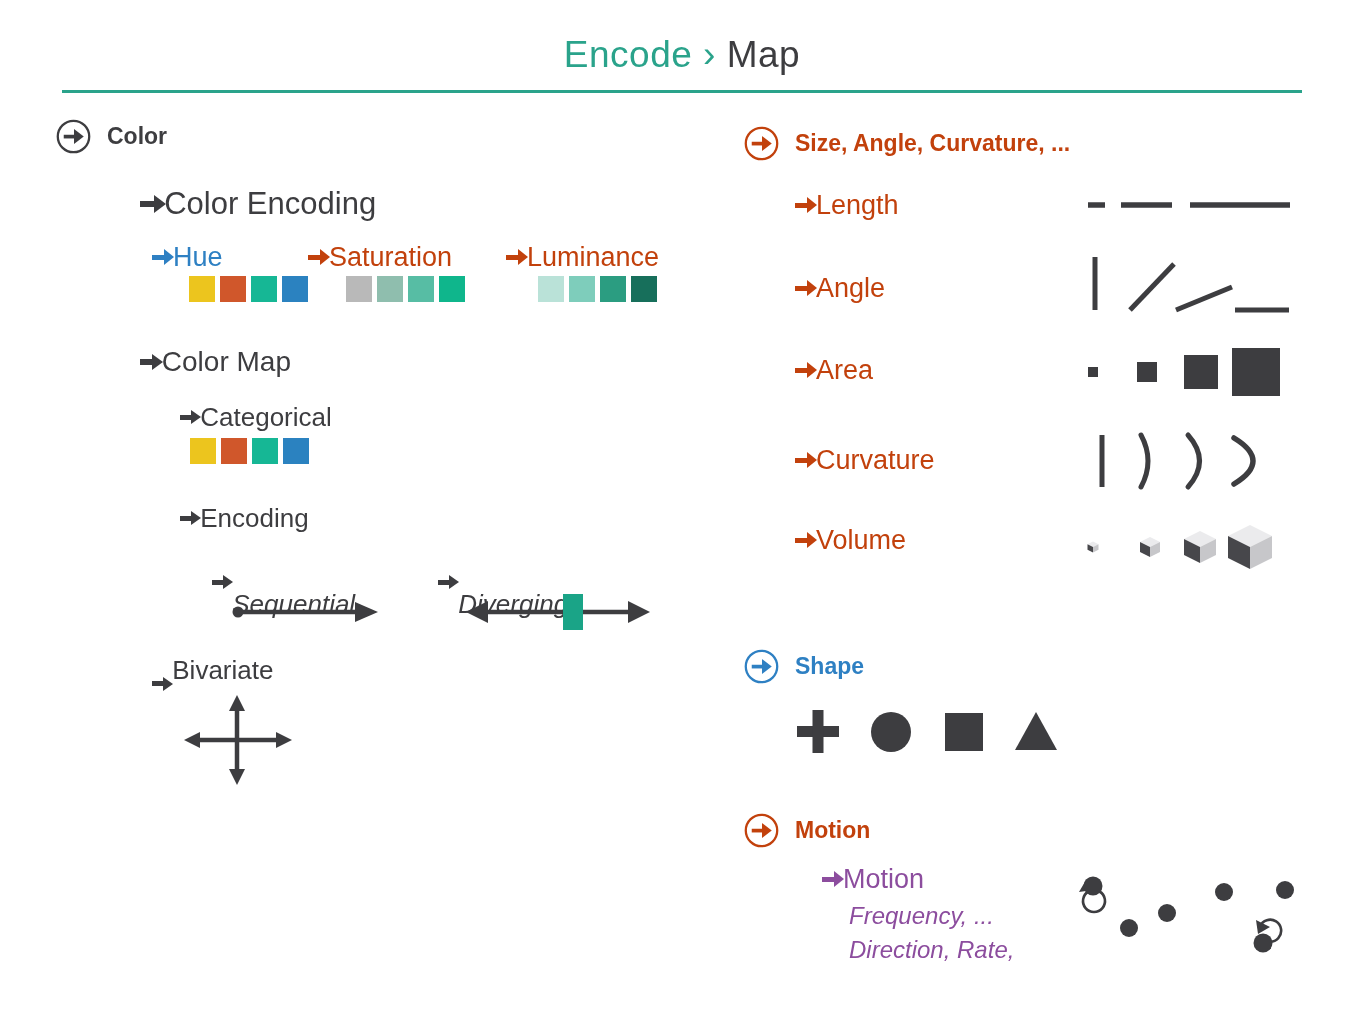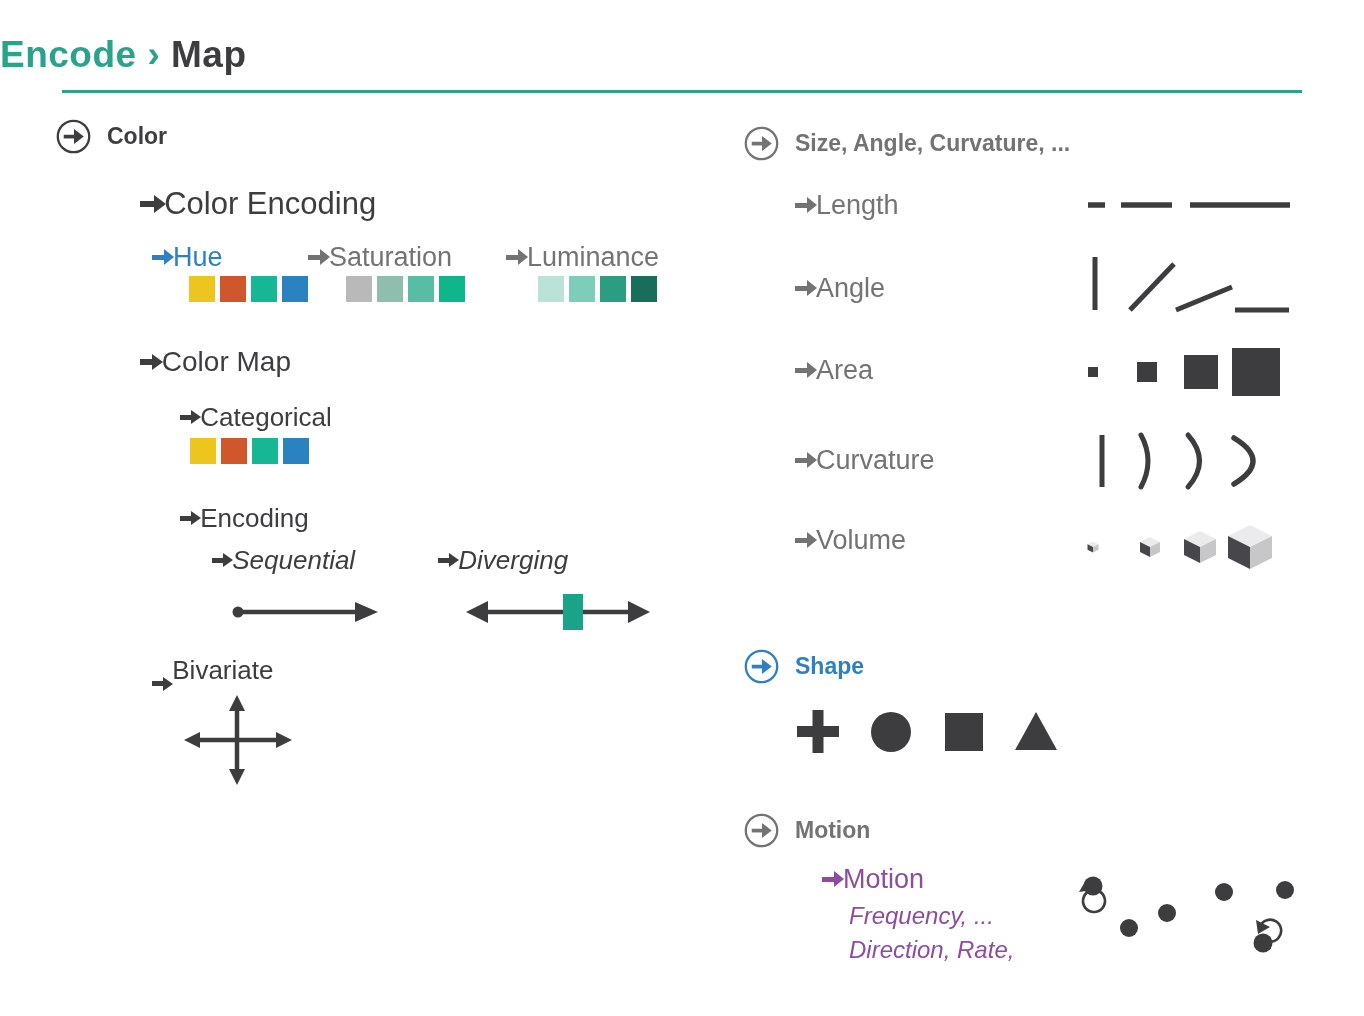--- a/index.html
+++ b/index.html
@@ -1,35 +1,35 @@
 <!DOCTYPE html>
 <html><head>
 <meta charset="utf-8">
 <style>
   html,body { margin:0; padding:0; background:#ffffff; }
   .page {
     position:relative; width:1364px; height:1016px; background:#ffffff;
     font-family:"Liberation Sans", sans-serif; color:#3d3d40; overflow:hidden;
   }
   
-  .title { position:absolute; top:34px; left:0; width:100%; text-align:left;
-           font-size:37px; font-weight:bold; letter-spacing:.5px; }
+  .title { position:absolute; top:34px; left:0; width:100%; text-align:center;
+           font-size:37px; font-weight:normal; letter-spacing:.5px; }
   .title .t-teal { color:#2aa38b; }
   .title .t-dark { color:#3d3d40; }
   .rule { position:absolute; top:90px; left:62px; width:1240px; height:3px; background:#2aa38b; }
 
   
   .h1 { position:absolute; display:flex; align-items:center; gap:15px;
         font-size:23px; font-weight:bold; }
   .h1 svg { flex:none; }
   .item { position:absolute; display:flex; align-items:center; font-size:27px; }
   .item.sm { font-size:26px; }
-  .item.it .lbl { font-style:italic; }
+  .item.it .lbl { font-style:italic;margin-top:44px; }
   .dark   { color:#3d3d40; }
-  .purple { color:#737373; }
+  .purple { color:#c2410c; }
   .blue   { color:#2e80c3; }
 
   
   .arr { position:relative; display:inline-block; flex:none;
          width:.44em; height:.185em; background:currentColor; margin-right:.34em; }
   .arr::after { content:""; position:absolute; left:100%; top:50%; transform:translateY(-50%);
                 border-left:.40em solid currentColor;
                 border-top:.30em solid transparent; border-bottom:.30em solid transparent; }
 
   .swatches { position:absolute; display:flex; gap:5px; }

